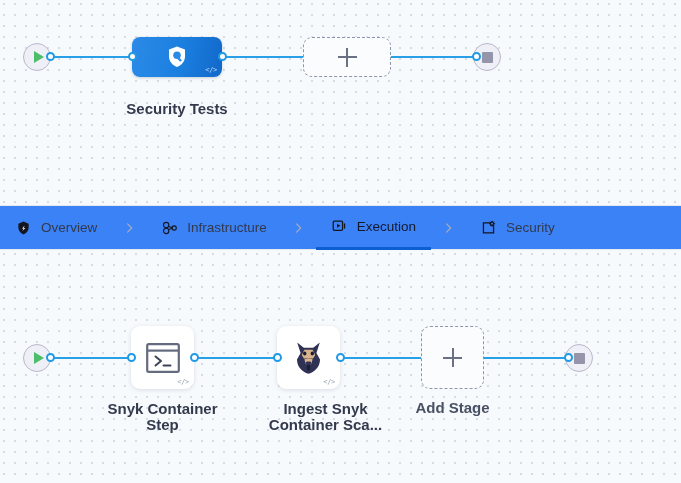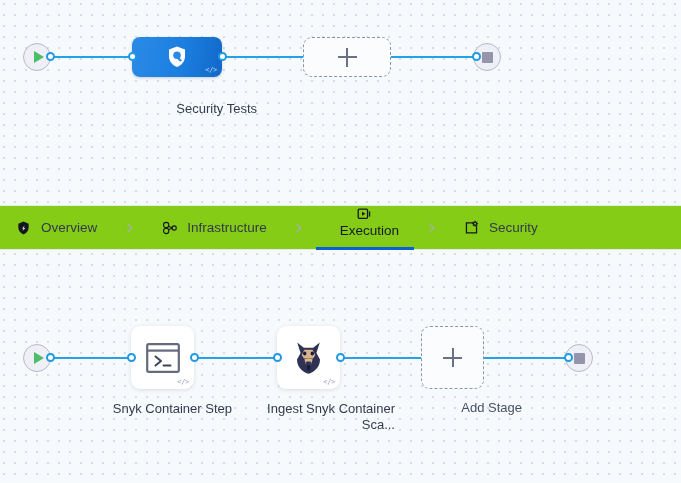--- a/index.html
+++ b/index.html
@@ -132,36 +132,37 @@
     font-size: 7px;
     line-height: 1;
     letter-spacing: -0.3px;
   }
   .code-badge.on-blue { color: #bcdcfa; }
   .code-badge.on-white { color: #9aa1b4; }
 
   
   .node-label {
     position: absolute;
-    text-align: right;
-    font-size: 13px;
+    text-align: center;
+    font-size: 15px;
     line-height: 16px;
     color: #343a4d;
     z-index: 2;
+    font-weight: bold;
   }
   .node-label.muted { color: #4a5164; }
 
   
   #tabbar {
     position: absolute;
     left: 0;
     top: 205px;
     width: 681px;
     height: 45px;
-    background: #84cc16;
+    background: #3b82f6;
     border-top: 1px solid #e4e8ef;
     border-bottom: 1px solid #e4e8ef;
     display: flex;
     align-items: center;
     box-sizing: border-box;
     text-align: center;
   }
   .tab {
     display: flex;
     align-items: center;
@@ -170,21 +171,21 @@
     box-sizing: border-box;
     position: relative;
     cursor: pointer;
   }
   .tab .tab-label {
     font-size: 13.5px;
     color: #33394c;
     margin-left: 9px;
     white-space: nowrap;
   }
-  .tab.active { border-bottom: 3px solid #0b5fd0; flex-direction: column; }
+  .tab.active { border-bottom: 3px solid #0b5fd0; }
   .tab.active .tab-label { color: #15192a; }
   .tab-sep {
     display: flex;
     align-items: center;
     justify-content: center;
     width: 34px;
     color: #a6adbe;
   }
   .tab-icon {
     display: flex;

